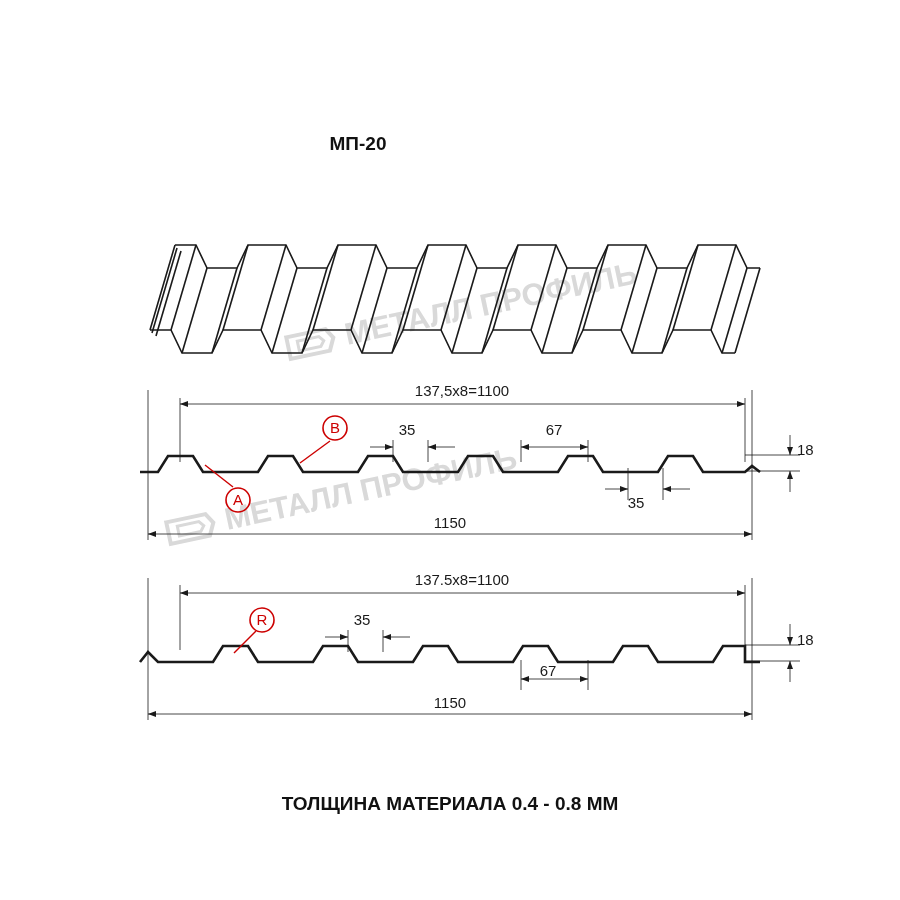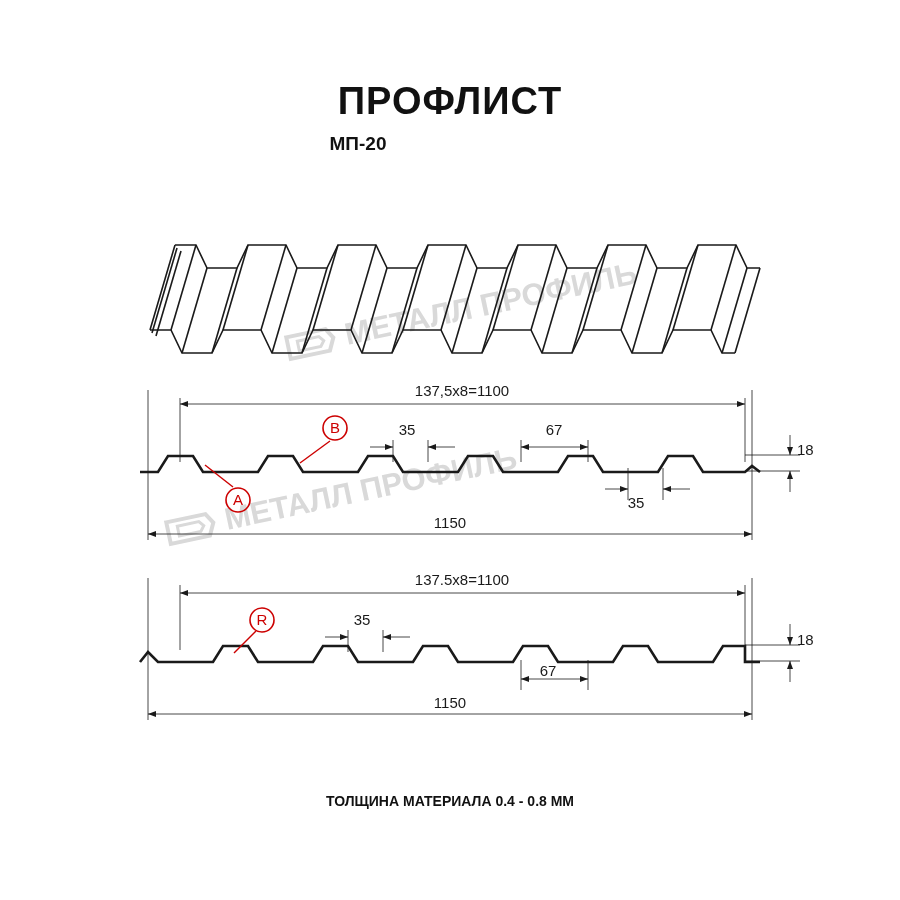--- a/index.html
+++ b/index.html
@@ -40,21 +40,21 @@
     font-size: 19px;
     font-weight: bold;
     color: #111;
   }
   .footer {
     position: absolute;
     top: 793px;
     left: 0;
     width: 900px;
     text-align: center;
-    font-size: 14px;
+    font-size: 19px;
     font-weight: bold;
     color: #111;
   }
   svg { display: block; }
   .svg-layer {
     position: absolute;
     top: 0; left: 0;
   }
   .wm-text {
     font-family: "Liberation Sans", sans-serif;
@@ -71,21 +71,20 @@
     font-family: "Liberation Sans", sans-serif;
     font-size: 15px;
     fill: #cc0000;
   }
 </style>
 </head>
 <body>
 
 <div class="page">
 
-  <div class="title">ПРОФЛИСТ</div>
   <div class="subtitle">МП-20</div>
 
   <svg class="svg-layer" width="900" height="900">
     <g transform="translate(290,355) rotate(-12)">
       <g>
         <path d="M0,-18 L40,-18 L46,-8 L40,4 L0,4 Z" fill="none" stroke="#d9d9d9" stroke-width="4"></path>
         <path d="M10,-12 L32,-12 L36,-7 L32,-2 L10,-2 Z" fill="none" stroke="#d9d9d9" stroke-width="3"></path>
       </g>
       <text class="wm-text" x="58" y="2">МЕТАЛЛ ПРОФИЛЬ</text>
     </g>

